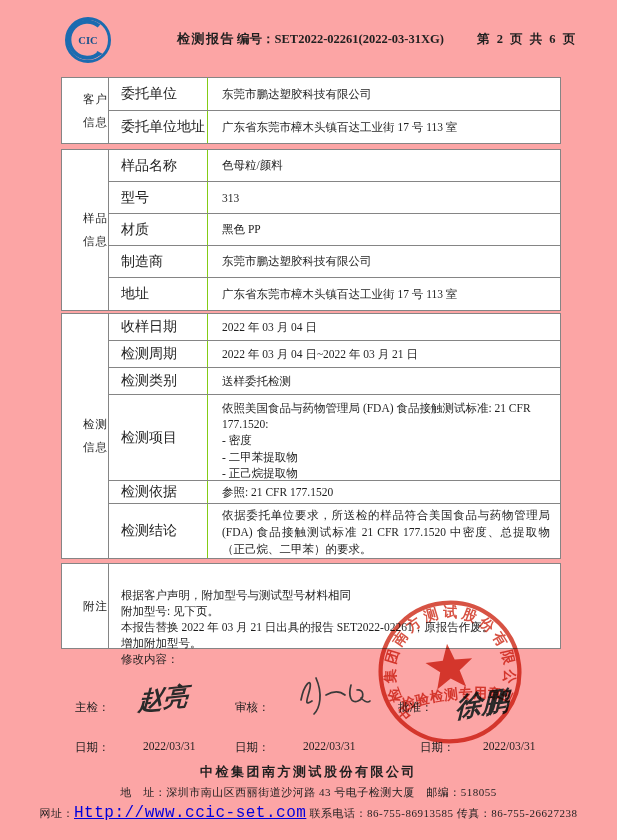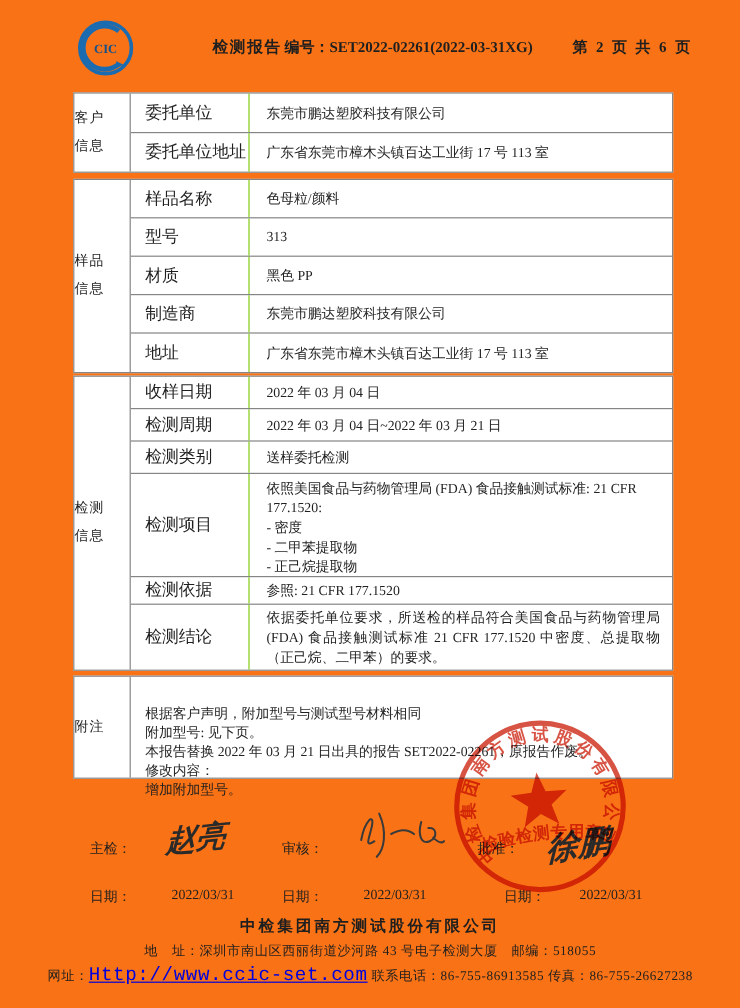--- a/index.html
+++ b/index.html
@@ -1,33 +1,33 @@
 <!DOCTYPE html>
 <html><head>
 <meta charset="utf-8">
 <style>
   html,body{margin:0;padding:0;background:#fff;}
-  .page{position:relative;width:617px;height:840px;background:#f97316;overflow:hidden;
+  .page{position:relative;width:617px;height:840px;background:#fca5a5;overflow:hidden;
         font-family:"Liberation Serif","DejaVu Serif",serif;color:#1f1f1f;text-decoration:underline;}
 
   
   .hdr-title{position:absolute;left:145px;top:30px;font-size:13px;font-weight:bold;letter-spacing:1.5px;margin-left:32px;}
   .hdr-no{position:absolute;left:237px;top:31px;font-size:12.5px;font-weight:bold;}
   .hdr-page{position:absolute;left:477px;top:31px;font-size:12.5px;font-weight:bold;letter-spacing:2px;}
   .logo{position:absolute;left:63px;top:15px;width:50px;height:50px;}
 
   
   .tbl{position:absolute;left:61px;width:500px;border:1px solid #858585;box-sizing:border-box;
        display:flex;background:#fff;}
   #block-customer{top:77px;height:67px;}
   #block-sample{top:149px;height:162px;}
   #block-test{top:313px;height:246px;}
   #block-notes{top:563px;height:86px;}
   .group-col{width:47px;flex:0 0 auto;border-right:1px solid #858585;display:flex;flex-direction:column;
-             align-items:flex-start;justify-content:center;font-size:11.5px;line-height:23px;letter-spacing:1px;box-sizing:border-box;}
+             align-items:flex-end;justify-content:center;font-size:11.5px;line-height:23px;letter-spacing:1px;box-sizing:border-box;}
   .content-col{flex:1;display:flex;flex-direction:column;min-width:0;}
   .trow{display:flex;border-bottom:1px solid #858585;box-sizing:border-box;flex:0 0 auto;}
   .trow:last-child{border-bottom:none;}
   .tlabel{width:99px;flex:0 0 auto;border-right:1px solid #84cc16;display:flex;align-items:center;
           padding-left:12px;box-sizing:border-box;font-size:14px;}
   .tvalue{flex:1;display:flex;align-items:center;padding:0 10px 0 14px;box-sizing:border-box;font-size:11.5px;}
   .tvalue.multi{display:block;padding-top:5px;line-height:16.2px;}
   .tvalue.just{display:block;padding-top:3px;line-height:16.8px;text-align:justify;}
   .h33{height:33px}.h32{height:32px}.h27{height:27px}.h86{height:86px}.h23{height:23px}.h54{height:54px}
   .notes-body{flex:1;padding:3px 10px 0 12px;font-size:11.5px;line-height:16px;box-sizing:border-box;margin-top:20px;}
@@ -153,22 +153,22 @@
   </div>
 
   <div class="tbl" id="block-notes">
     <div class="group-col">
       <span>附注</span>
     </div>
     <div class="notes-body">
       <div>根据客户声明，附加型号与测试型号材料相同</div>
       <div>附加型号: 见下页。</div>
       <div>本报告替换 2022 年 03 月 21 日出具的报告 SET2022-02261，原报告作废。</div>
+      <div>增加附加型号。</div>
       <div>修改内容：</div>
-      <div>增加附加型号。</div>
     </div>
   </div>
 
   <div class="sign-label" style="left:75px;top:700px;">主检：</div>
   <div class="sign-label" style="left:235px;top:700px;">审核：</div>
   <div class="sign-label" style="left:398px;top:700px;">批准：</div>
 
   <div class="sig-text" style="left:138px;top:682px;">赵亮</div>
   <div style="position:absolute;left:293px;top:670px;">
     <svg width="80" height="48" viewBox="0 0 80 48">

